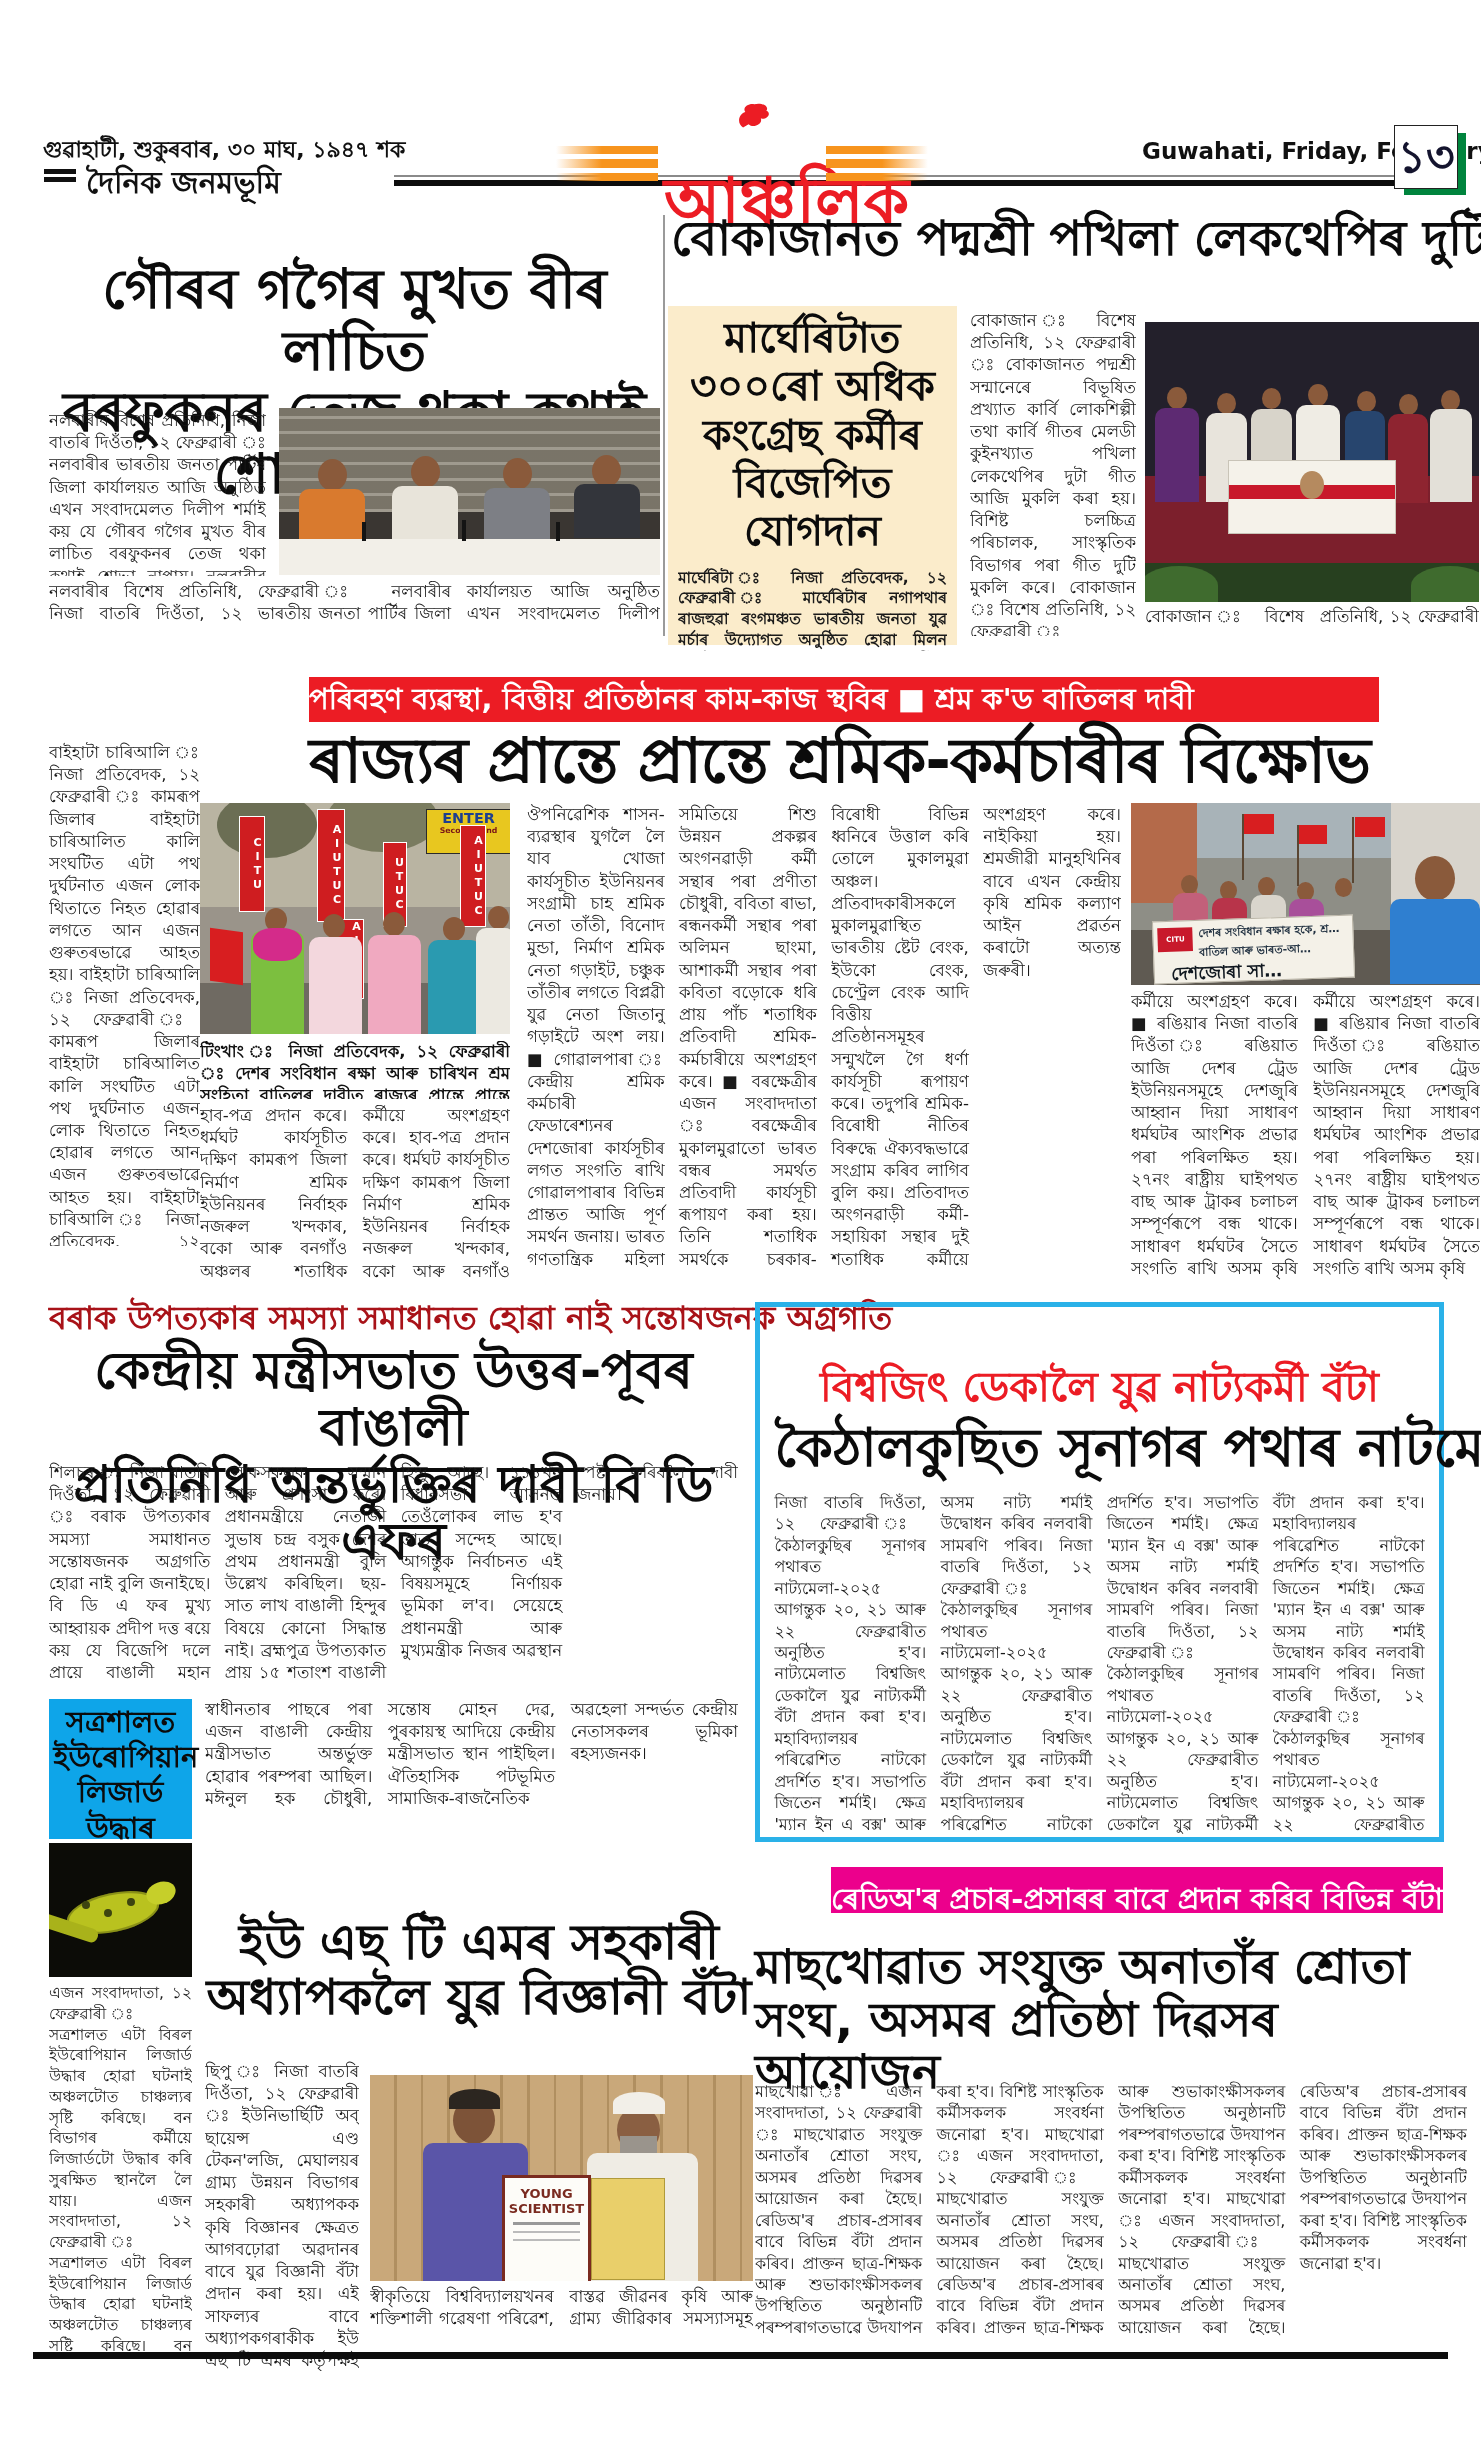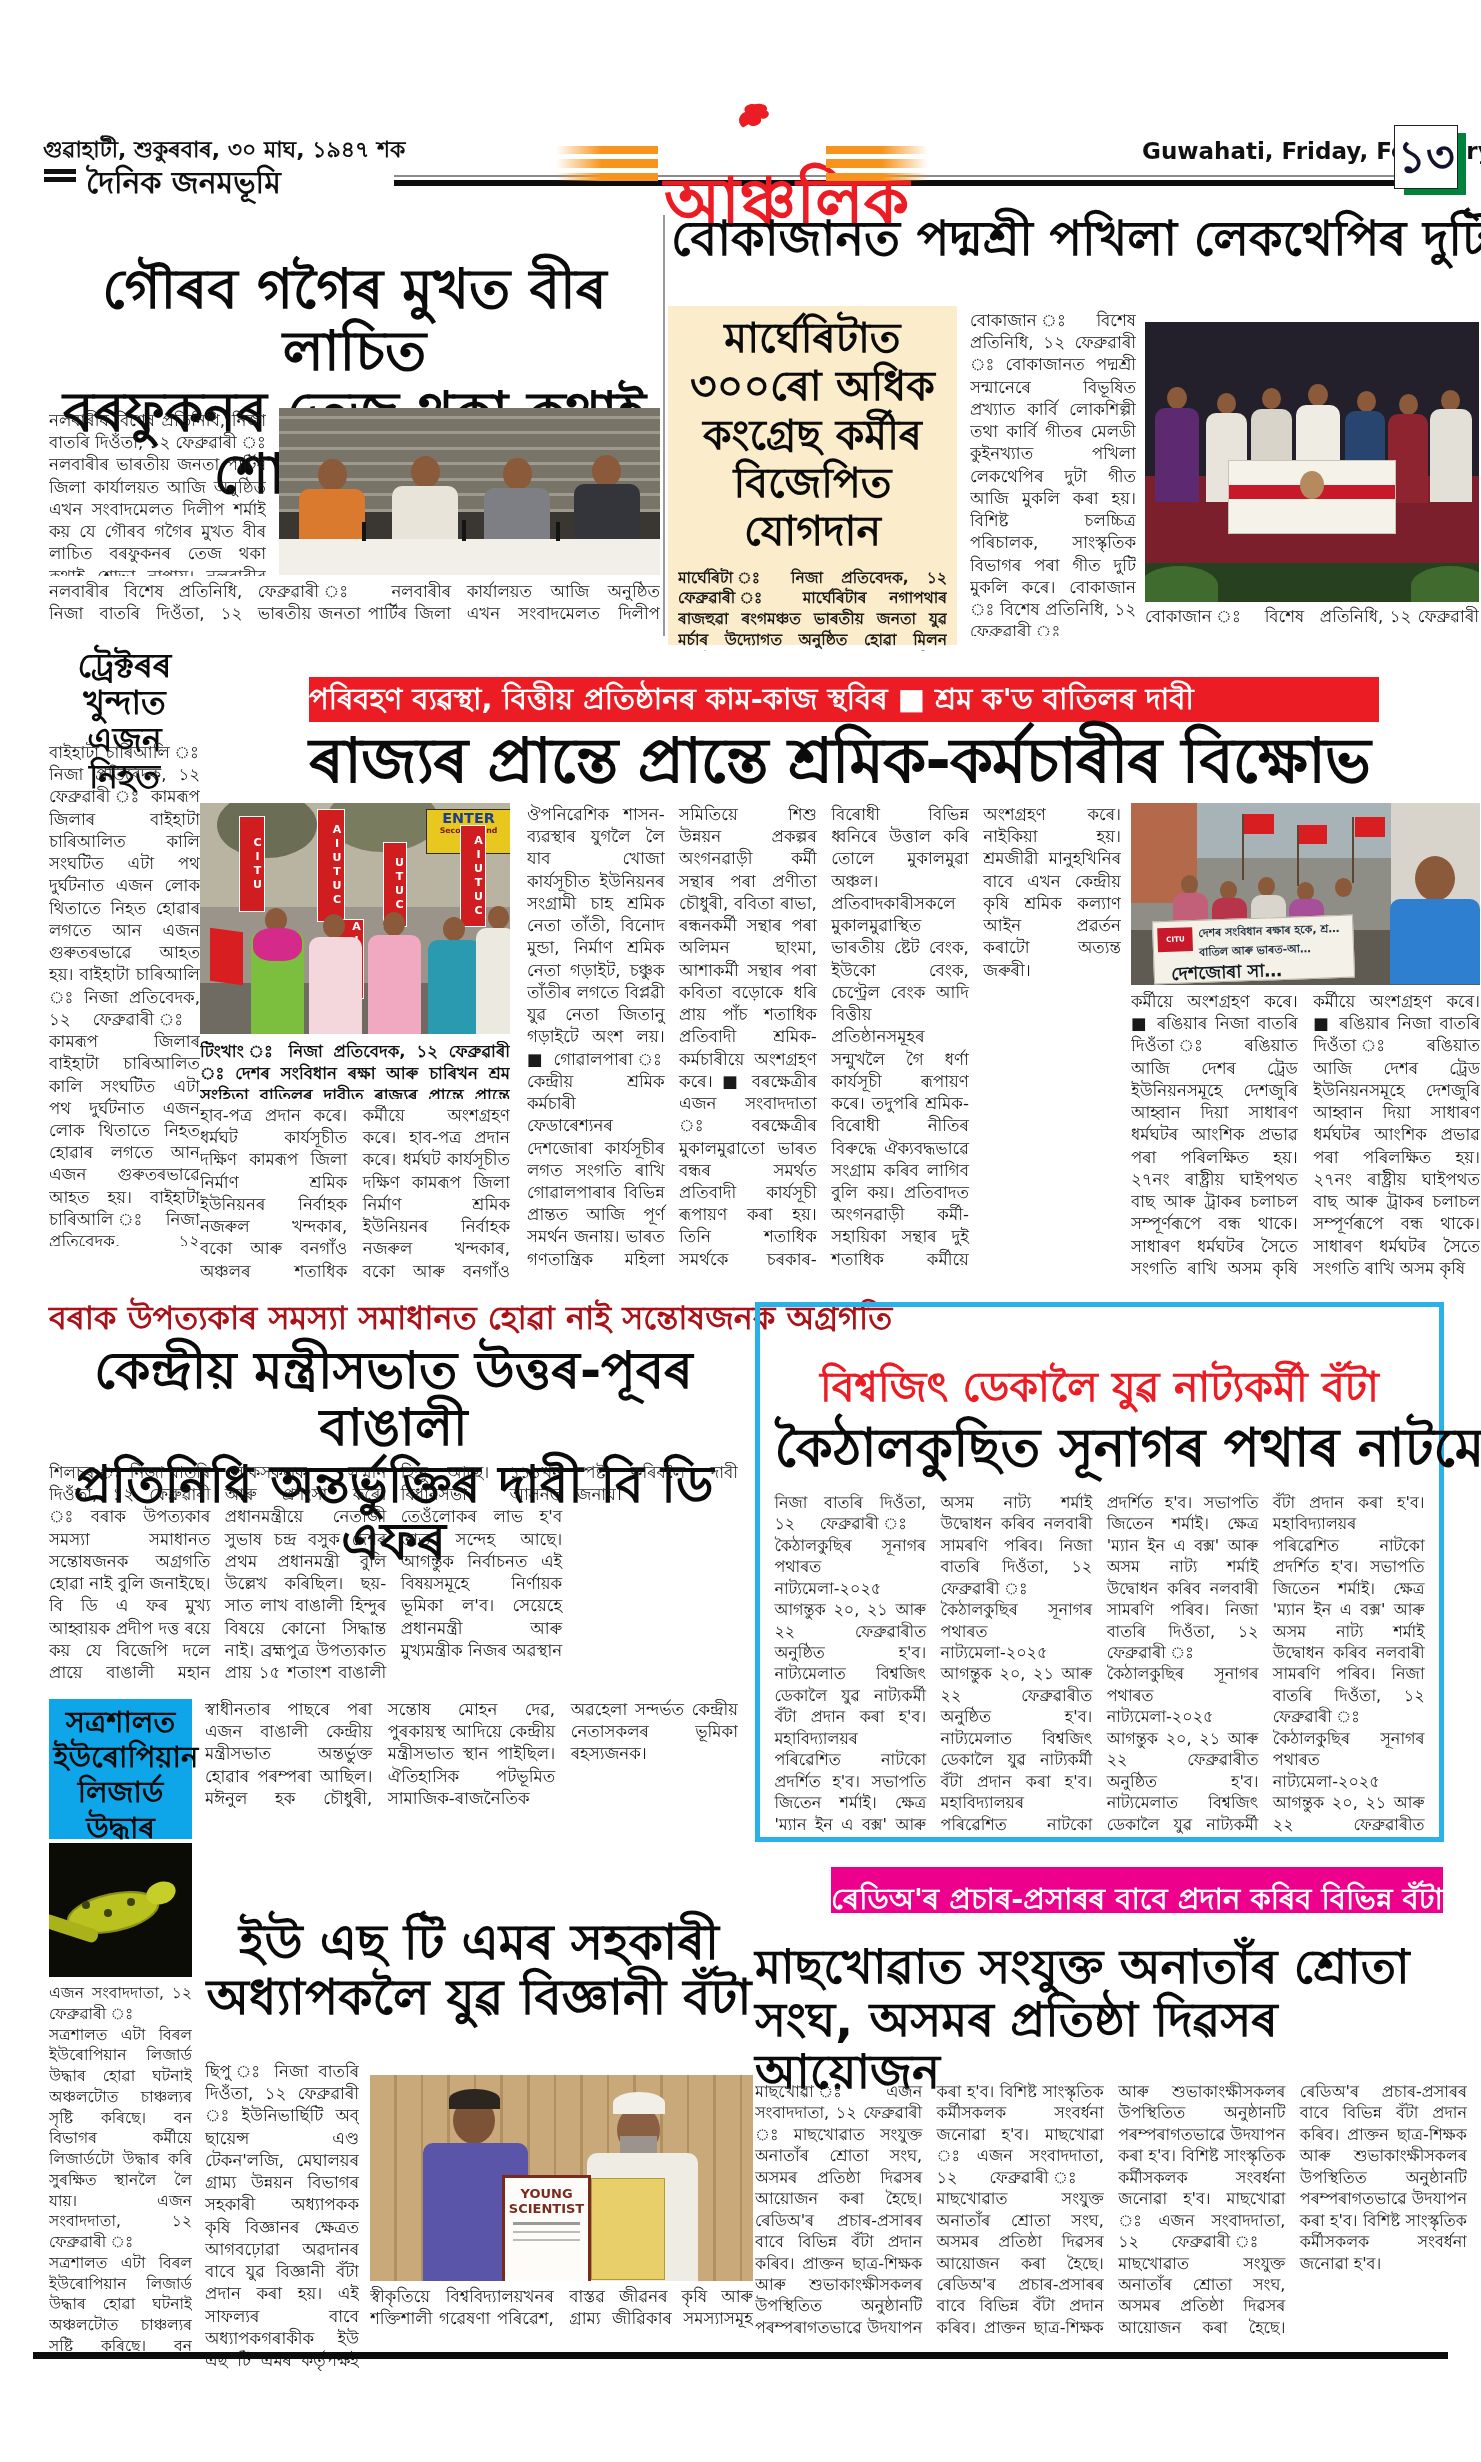--- a/index.html
+++ b/index.html
@@ -122,24 +122,20 @@
       <div class="abs" style="left:71px;top:10px;width:24px;height:28px;border-radius:50%;background:#b58a5f;"></div>
     </div>
     <div class="abs" style="left:-5.5px;top:244px;width:78px;height:39px;border-radius:50% 50% 0 0;background:#3f6b2e;"></div>
     <div class="abs" style="left:266px;top:244px;width:78px;height:39px;border-radius:50% 50% 0 0;background:#3f6b2e;"></div>
   </div>
   <div class="abs txt colbox c2" style="left:1145px;top:606px;width:334px;height:37px;">বোকাজান ঃ বিশেষ প্ৰতিনিধি, ১২ ফেব্ৰুৱাৰী ঃ বোকাজানত পদ্মশ্ৰী সন্মানেৰে বিভূষিত প্ৰখ্যাত কাৰ্বি লোকশিল্পী তথা কাৰ্বি গীতৰ মেলডী কুইনখ্যাত পখিলা লেকথেপিৰ দুটা গীত আজি মুকলি কৰা হয়। বিশিষ্ট চলচ্চিত্ৰ পৰিচালক, সাংস্কৃতিক বিভাগৰ পৰা গীত দুটি মুকলি কৰে।</div>
 
   <div class="abs banner nowrap" style="left:309px;top:677px;width:1070px;height:45px;font-size:29px;line-height:45px;">পৰিবহণ ব্যৱস্থা, বিত্তীয় প্ৰতিষ্ঠানৰ কাম-কাজ স্থবিৰ ■ শ্ৰম ক'ড বাতিলৰ দাবী</div>
   <div class="abs hl nowrap" style="left:200px;top:726px;width:1279px;font-size:62px;letter-spacing:-1.1px;">ৰাজ্যৰ প্ৰান্তে প্ৰান্তে শ্ৰমিক-কৰ্মচাৰীৰ বিক্ষোভ</div>
 
-  <div class="abs hl" style="left:49px;top:648px;width:151px;font-size:33px;">
-    <div>ট্ৰেক্টৰৰ খুন্দাত</div>
-    <div>এজন নিহত</div>
-  </div>
   <div class="abs txt" style="left:49px;top:742px;width:151px;height:504px;">বাইহাটা চাৰিআলি ঃ নিজা প্ৰতিবেদক, ১২ ফেব্ৰুৱাৰী ঃ কামৰূপ জিলাৰ বাইহাটা চাৰিআলিত কালি সংঘটিত এটা পথ দুৰ্ঘটনাত এজন লোক থিতাতে নিহত হোৱাৰ লগতে আন এজন গুৰুতৰভাৱে আহত হয়। বাইহাটা চাৰিআলি ঃ নিজা প্ৰতিবেদক, ১২ ফেব্ৰুৱাৰী ঃ কামৰূপ জিলাৰ বাইহাটা চাৰিআলিত কালি সংঘটিত এটা পথ দুৰ্ঘটনাত এজন লোক থিতাতে নিহত হোৱাৰ লগতে আন এজন গুৰুতৰভাৱে আহত হয়। বাইহাটা চাৰিআলি ঃ নিজা প্ৰতিবেদক, ১২ ফেব্ৰুৱাৰী ঃ কামৰূপ জিলাৰ বাইহাটা চাৰিআলিত কালি সংঘটিত এটা পথ দুৰ্ঘটনাত এজন লোক থিতাতে নিহত হোৱাৰ লগতে আন এজন গুৰুতৰভাৱে আহত হয়। বাইহাটা চাৰিআলি ঃ নিজা প্ৰতিবেদক, ১২ ফেব্ৰুৱাৰী ঃ কামৰূপ জিলাৰ বাইহাটা চাৰিআলিত কালি সংঘটিত এটা পথ দুৰ্ঘটনাত এজন লোক থিতাতে নিহত হোৱাৰ লগতে আন এজন গুৰুতৰভাৱে আহত হয়। বাইহাটা চাৰিআলি ঃ নিজা প্ৰতিবেদক, ১২ ফেব্ৰুৱাৰী ঃ কামৰূপ জিলাৰ বাইহাটা চাৰিআলিত কালি সংঘটিত এটা পথ দুৰ্ঘটনাত এজন লোক থিতাতে নিহত হোৱাৰ লগতে আন এজন গুৰুতৰভাৱে আহত হয়।</div>
 
   <div class="abs photo" style="left:200px;top:803px;width:310px;height:231px;background:linear-gradient(#b9b4a2 0 45%,#9a948a 45% 78%,#6f6a62 78% 100%);">
     <div class="abs" style="left:16.6px;top:-11px;width:100px;height:66px;border-radius:50%;background:#5d6247;opacity:.85;"></div>
     <div class="abs" style="left:127px;top:-16.6px;width:111px;height:66px;border-radius:50%;background:#6a6e50;opacity:.8;"></div>
     <div class="abs" style="left:226px;top:5.5px;width:83px;height:43px;background:#e8c71f;border:1.1px solid #2a2a2a;">
       <div class="bold" style="font-size:14.4px;color:#1d3f8f;text-align:center;">ENTER</div>
       <div style="font-size:7.8px;color:#7a1616;text-align:center;font-weight:bold;">Second Hand</div>
     </div>
     <div class="placard" style="left:39px;top:13.3px;width:24px;height:94px;">CITU</div>

